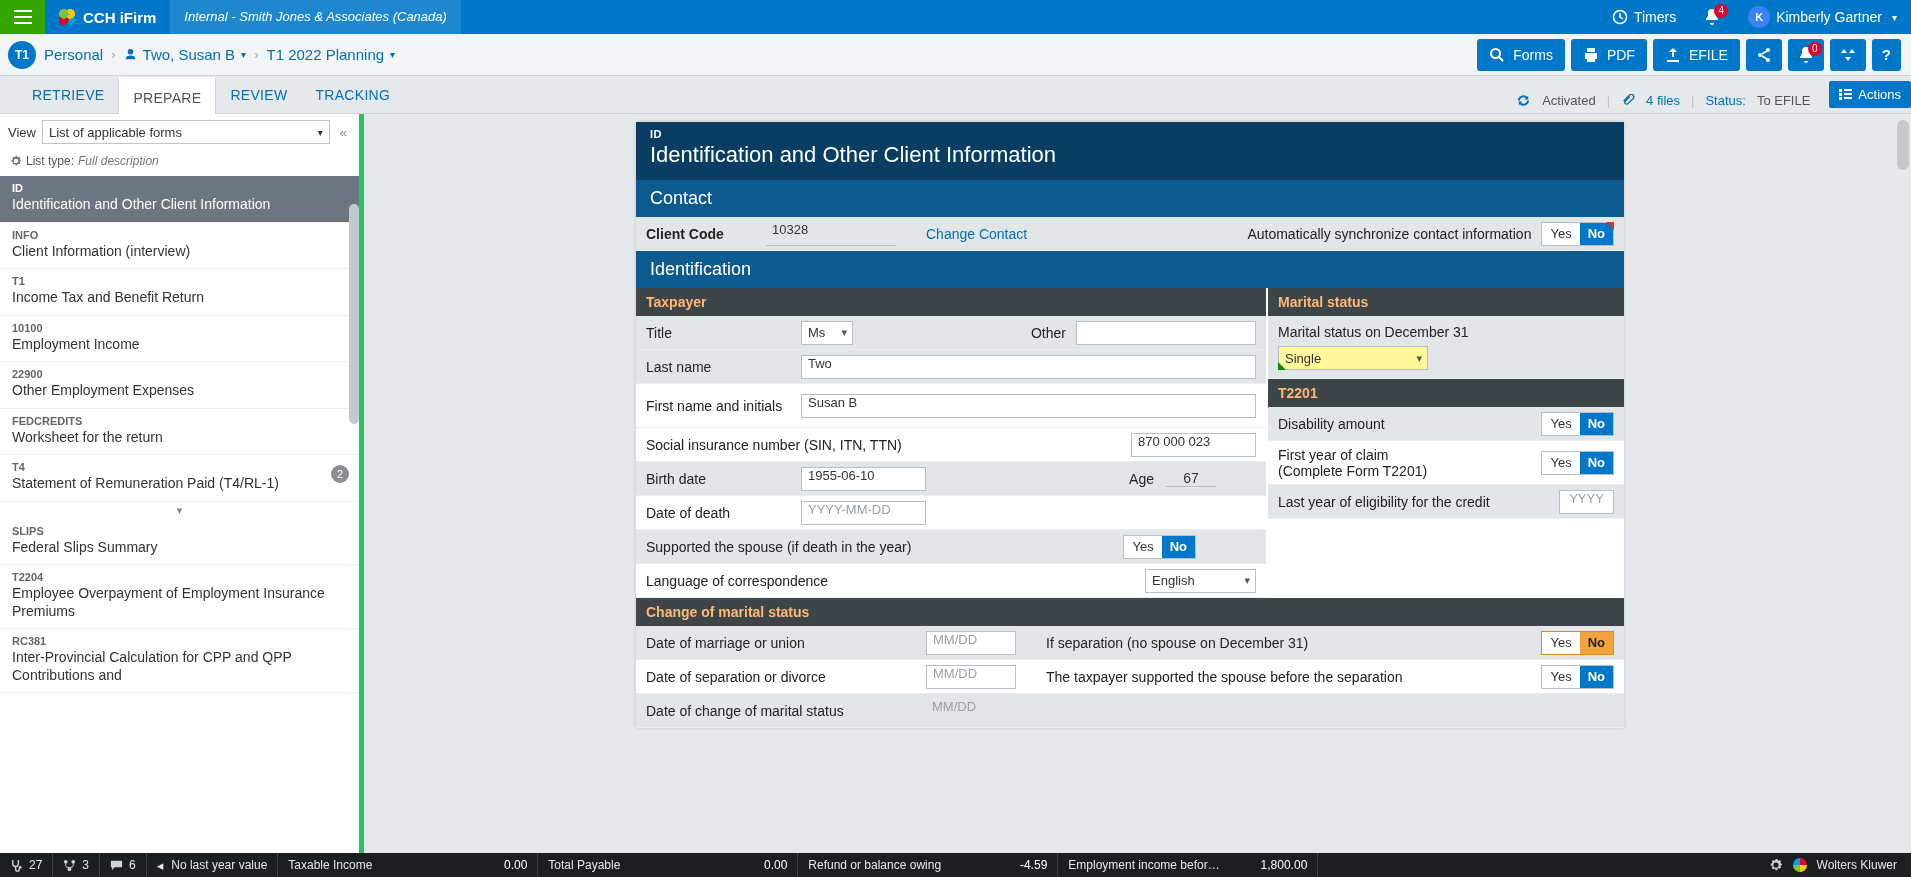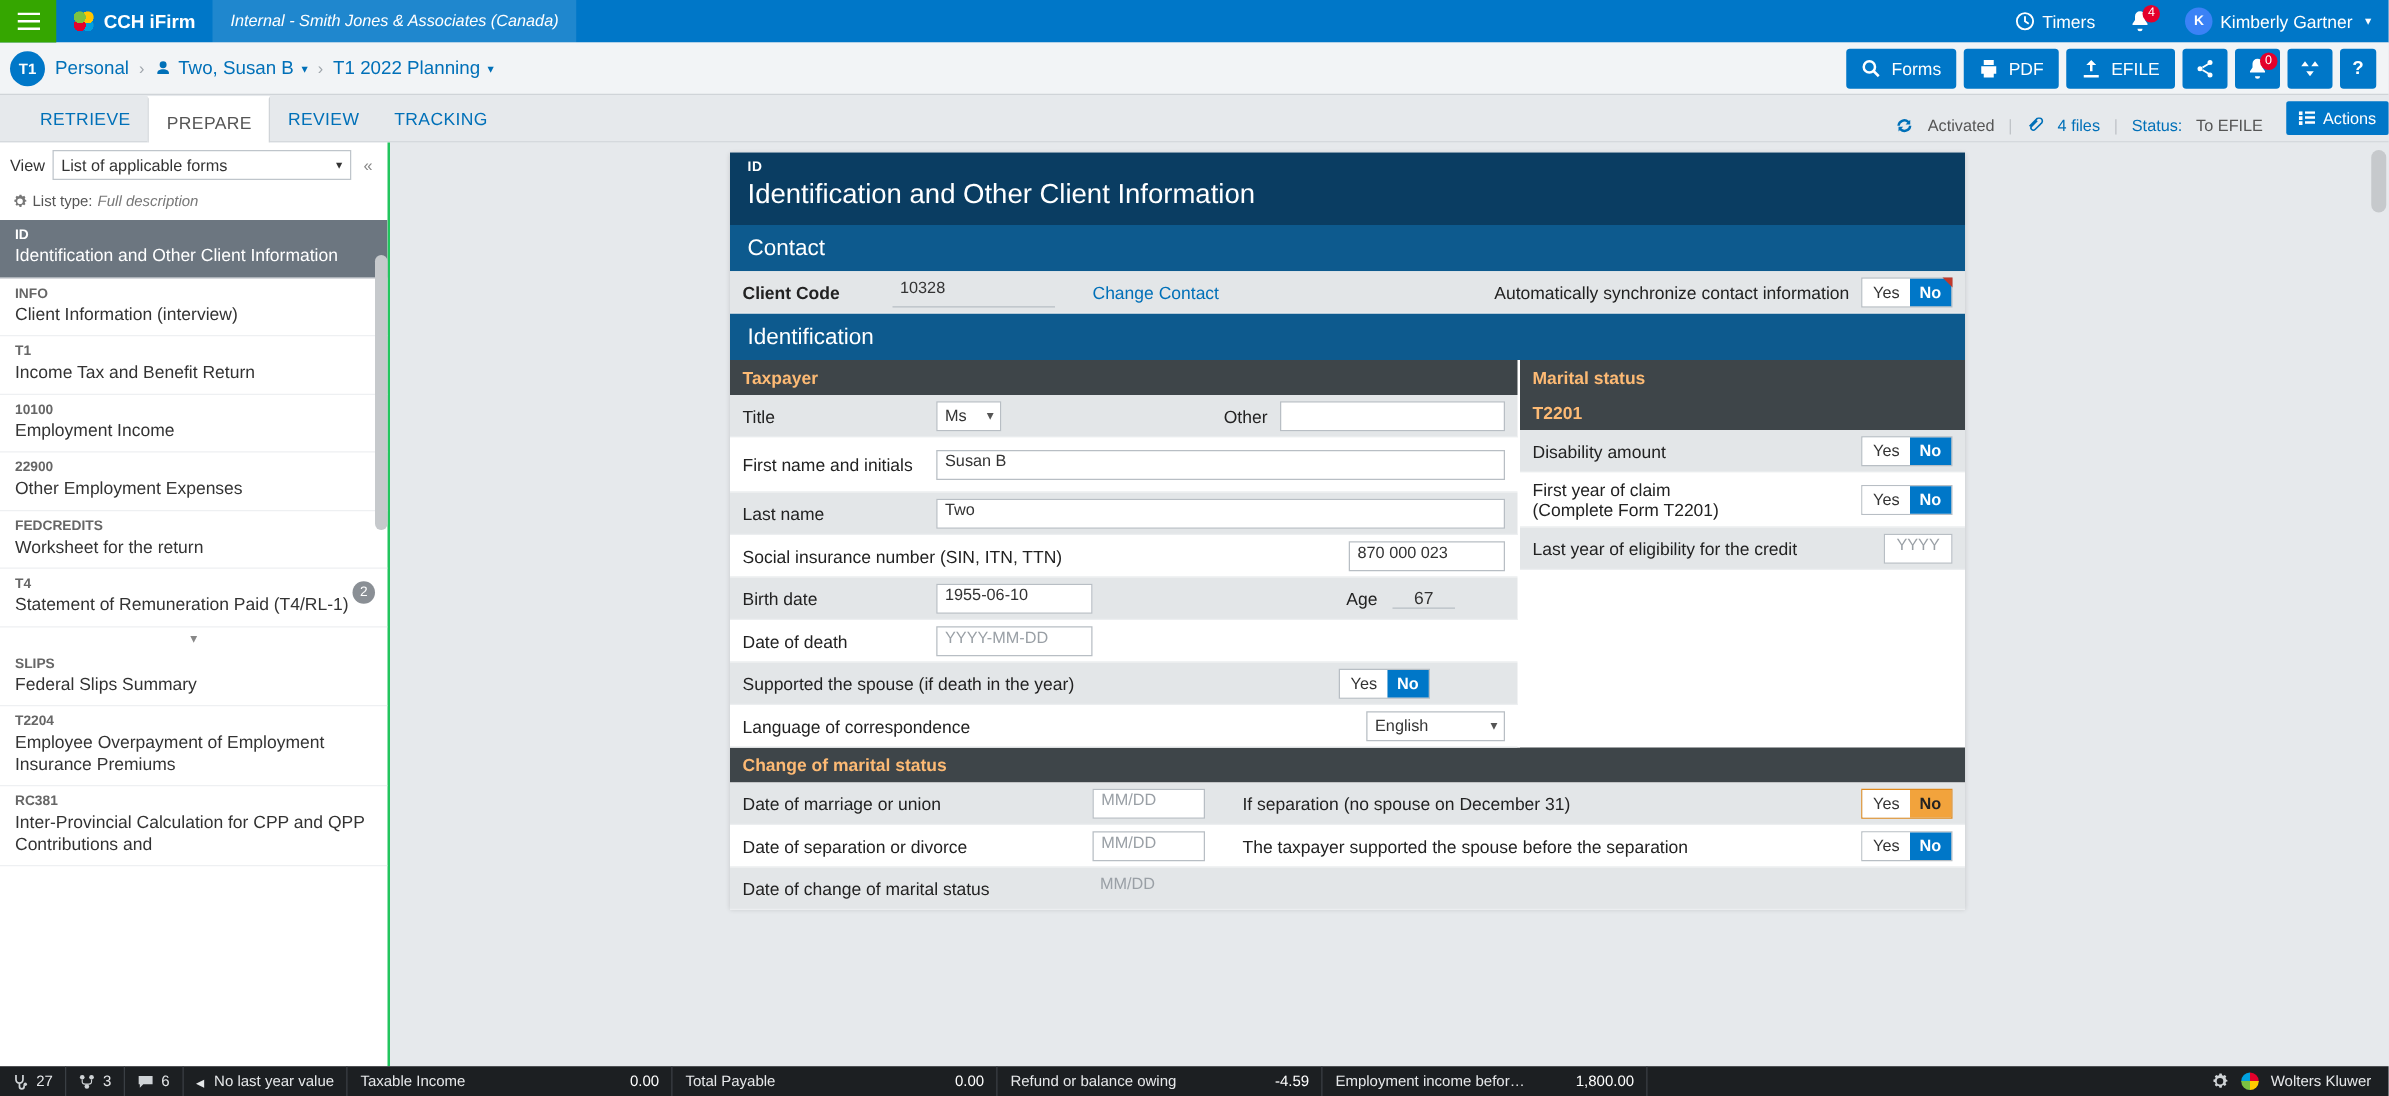--- a/index.html
+++ b/index.html
@@ -34,21 +34,21 @@
 .tabsrow-spacer { flex: 1; }
 .tabs-right { display: flex; align-items: flex-end; gap: 11px; color: #0070b8; padding-right: 0; font-size: 13px; }
 .tabs-right .sep { color: #c0c4c8; }
 .tabs-right .lbl-dark { color: #555; }
 .actions-menu { background: #0077c8; color: #fff; padding: 6px 10px; border-radius: 2px; cursor: pointer; display: flex; align-items: center; gap: 6px; margin-left: 8px; }
 
 
 .workarea { display: flex; height: calc(100% - 34px - 42px - 38px - 24px); }
 
 
-.leftpanel { width: 312px; background: #fff; display: flex; flex-direction: column; border-right: 2px solid #22c55e; position: relative; }
+.leftpanel { width: 364px; background: #fff; display: flex; flex-direction: column; border-right: 5px solid #22c55e; position: relative; }
 .lp-head { display: flex; align-items: center; padding: 6px 8px; gap: 6px; }
 .lp-select { flex: 1; border: 1px solid #bfc5cb; height: 24px; padding: 0 6px; background: #fff; display: flex; align-items: center; justify-content: space-between; cursor: pointer; font-size: 13px; }
 .lp-collapse { color: #888; cursor: pointer; padding: 0 4px; }
 .lp-sub { font-size: 12px; color: #555; padding: 4px 10px 8px; display: flex; align-items: center; gap: 4px; }
 .lp-sub i { font-style: italic; color: #777; }
 .lp-list { flex: 1; overflow-y: auto; }
 .lp-item { padding: 6px 12px 8px; border-bottom: 1px solid #eef0f2; cursor: pointer; position: relative; }
 .lp-item.selected { background: #6c7680; color: #fff; }
 .lp-code { font-size: 11px; font-weight: 700; text-transform: uppercase; display: block; margin-bottom: 2px; }
 .lp-item:not(.selected) .lp-code { color: #666; }
@@ -333,28 +333,28 @@
           <div class="gridrow row-grey">
             <span class="lbl" style="width:155px">Title</span>
             <span class="sel" style="width:52px">
                 <span>Ms</span>
               </span>
             <span style="flex:1"></span>
             <span class="lbl" style="margin-right:10px">Other</span>
             <span class="inp" style="width:180px"></span>
           </div>
 
+          <div class="gridrow row-grey">
+            <span class="lbl" style="width:155px">Last name</span>
+            <span class="inp" style="flex:1">Two</span>
+          </div>
+
           <div class="gridrow row-white" style="min-height:44px">
             <span class="lbl" style="width:155px">First name and initials</span>
             <span class="inp" style="flex:1">Susan B</span>
-          </div>
-
-          <div class="gridrow row-grey">
-            <span class="lbl" style="width:155px">Last name</span>
-            <span class="inp" style="flex:1">Two</span>
           </div>
 
           <div class="gridrow row-white">
             <span class="lbl" style="flex:1">Social insurance number (SIN, ITN, TTN)</span>
             <span class="inp" style="width:125px;text-align:left">870 000 023</span>
           </div>
 
           <div class="gridrow row-grey">
             <span class="lbl" style="width:155px">Birth date</span>
             <span class="inp" style="width:125px">1955-06-10</span>
@@ -381,20 +381,26 @@
           <div class="gridrow row-white">
             <span class="lbl" style="flex:1">Language of correspondence</span>
             <span class="sel" style="width:111px">
                 <span>English</span>
               </span>
           </div>
         </div>
 
         <div class="col-right">
           <div class="section-dark">Marital status</div>
+          <div class="gridrow row-grey" style="flex-direction:column;align-items:flex-start;gap:6px;padding-top:8px;padding-bottom:8px">
+            <span class="lbl">Marital status on December 31</span>
+            <span class="sel hl mark-corner" style="width:150px;position:relative">
+                <span>Single</span>
+              </span>
+          </div>
 
           <div class="section-dark">T2201</div>
 
           <div class="gridrow row-grey">
             <span class="lbl" style="flex:1">Disability amount</span>
             <span class="yesno">
               <span class="off">Yes</span>
                 <span class="on">No</span>
             </span>
           </div>

